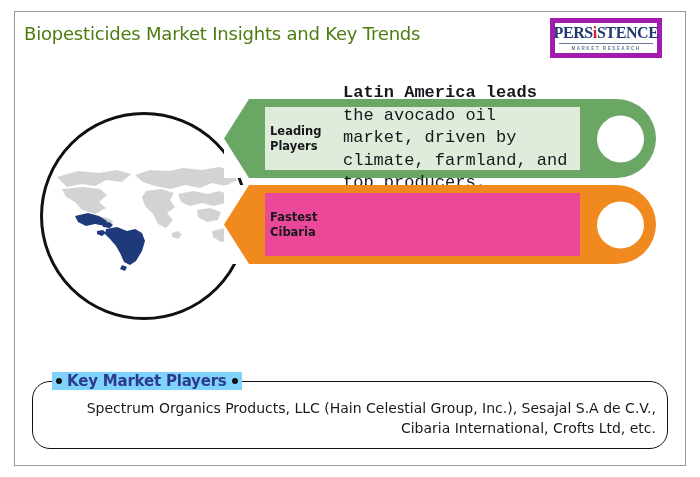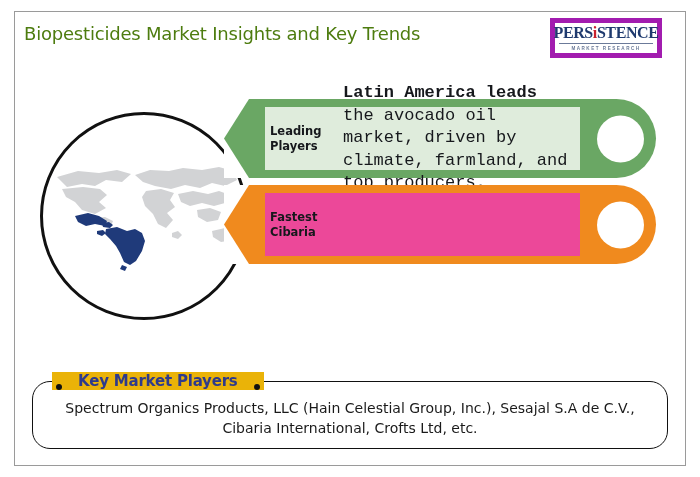--- a/index.html
+++ b/index.html
@@ -152,43 +152,43 @@
     width:636px; height:68px;
     border:1.6px solid #111111;
     border-radius:18px;
     box-sizing:border-box;
     background:#ffffff;
   }
   .players-heading-mask{
     position:absolute;
     left:52px; top:372px;
     height:18px;
-    background:#eab308;
+    background:#7dd3fc;
     padding:0 4px;
     display:flex;
-    align-items:flex-end;
-    gap:16px;
+    align-items:center;
+    gap:5px;
   }
   .dot{
     width:6px;height:6px;border-radius:50%;background:#111111;
     flex:0 0 6px;
   }
   .players-heading{
     font-size:15px;
     font-weight:700;
     color:#2e3a8c;
     white-space:nowrap;
     letter-spacing:-0.2px;
     font-family:"DejaVu Sans", sans-serif;
   }
   .players-text{
     position:absolute;
     left:44px; top:398px;
     width:612px;
-    text-align:center;
+    text-align:right;
     font-size:14px;
     line-height:1.45;
     color:#1a1a1a;
     font-family:"DejaVu Sans", sans-serif;
   }
 </style>
 </head>
 <body>
 
 <div id="page">

